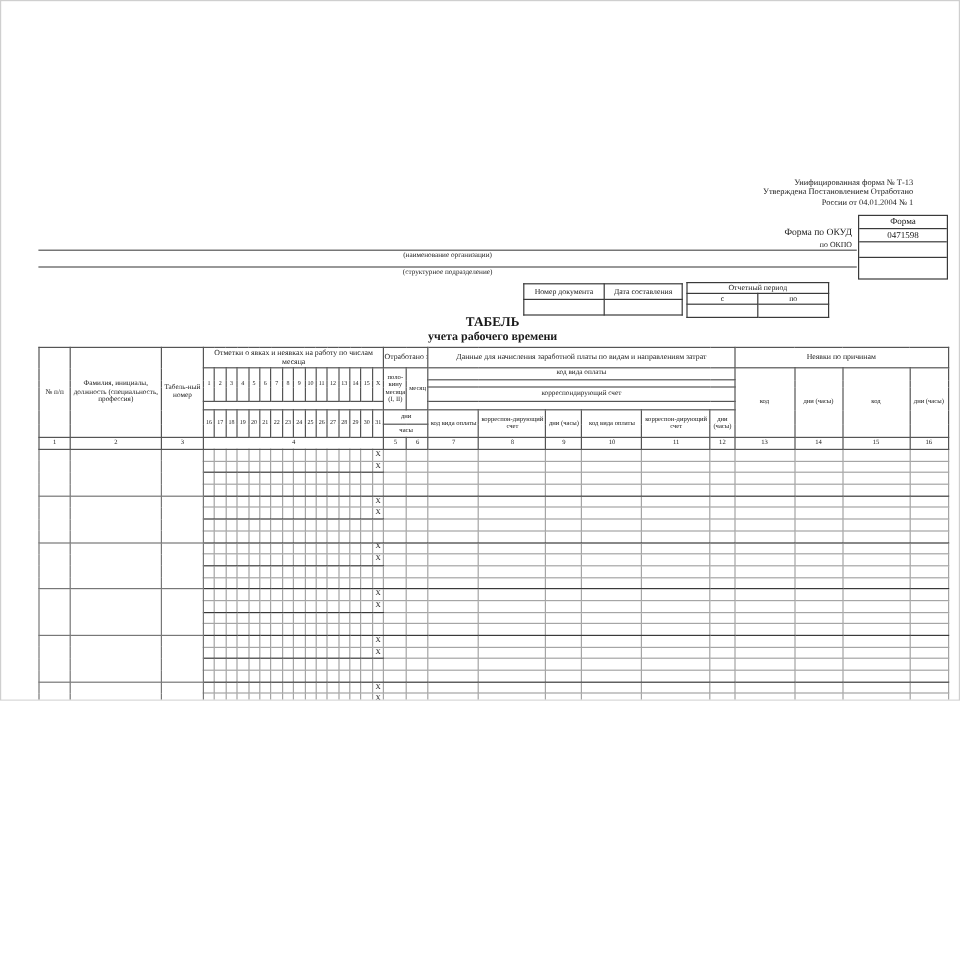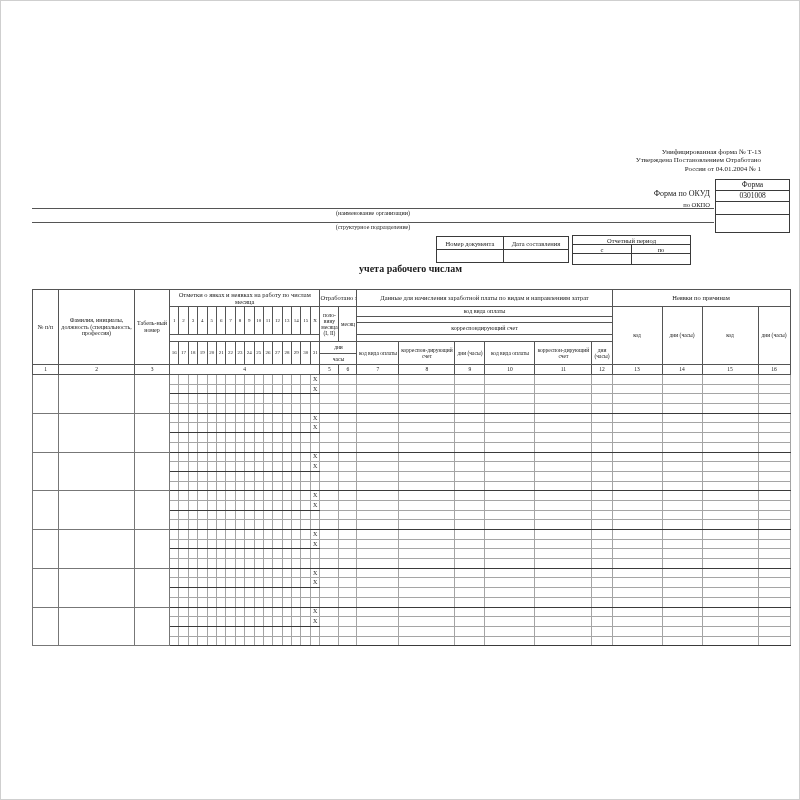--- a/index.html
+++ b/index.html
@@ -1,17 +1,17 @@
 <!DOCTYPE html>
 <html><head>
 <meta charset="utf-8">
 <style>
   html,body{margin:0;padding:0;background:#ffffff;}
   .page{
-    position:relative;width:800px;height:800px;background:#fff;
+    position:relative;width:800px;height:584px;background:#fff;
     border:1px solid #cfcfcf;box-sizing:border-box;overflow:hidden;
     font-family:"Liberation Serif","DejaVu Serif",serif;color:#1a1a1a;
   }
   
   .form-ref{position:absolute;top:147px;right:38px;text-align:right;font-size:7px;line-height:8.4px;}
   
   .codes{position:absolute;left:714px;top:178px;width:75px;border:1px solid #3a3a3a;box-sizing:border-box;}
   .codes .r{border-bottom:1px solid #3a3a3a;text-align:center;font-size:7.5px;line-height:10px;height:10px;overflow:hidden;}
   .codes .r2{height:10px;}
   .codes .r3{height:12px;border-bottom:1px solid #3a3a3a;}
@@ -51,21 +51,21 @@
 <div class="page">
 
   <div class="form-ref">
     <div>Унифицированная форма № Т-13</div>
     <div>Утверждена Постановлением Отработано</div>
     <div>России от 04.01.2004 № 1</div>
   </div>
 
   <div class="codes">
     <div class="r r1">Форма</div>
-    <div class="r r2">0301008</div>
+    <div class="r r2">0471598</div>
     <div class="r r3"></div>
     <div class="r r4"></div>
   </div>
   <div class="okud-label">Форма по ОКУД</div>
   <div class="okpo-label">по ОКПО</div>
 
   <div class="hline" style="top:207px"></div>
   <div class="hcap" style="top:209px">(наименование организации)</div>
   <div class="hline" style="top:221px"></div>
   <div class="hcap" style="top:223px">(структурное подразделение)</div>
@@ -93,21 +93,22 @@
       <td style="width:58px">по</td>
     </tr>
     <tr style="height:11px">
       <td></td>
       <td></td>
     </tr>
   </tbody>
     </table>
 
   <div class="title-wrap">
-    <div class="t2">учета рабочего числам</div>
+    <div class="t1">ТАБЕЛЬ</div>
+    <div class="t2">учета рабочего времени</div>
   </div>
 
   <table class="main" id="main-table">
       <colgroup>
         <col style="width: 26px;">
         <col style="width: 76px;">
         <col style="width: 35px;">
         <col style="width: 9.4px;">
         <col style="width: 9.4px;">
         <col style="width: 9.4px;">

